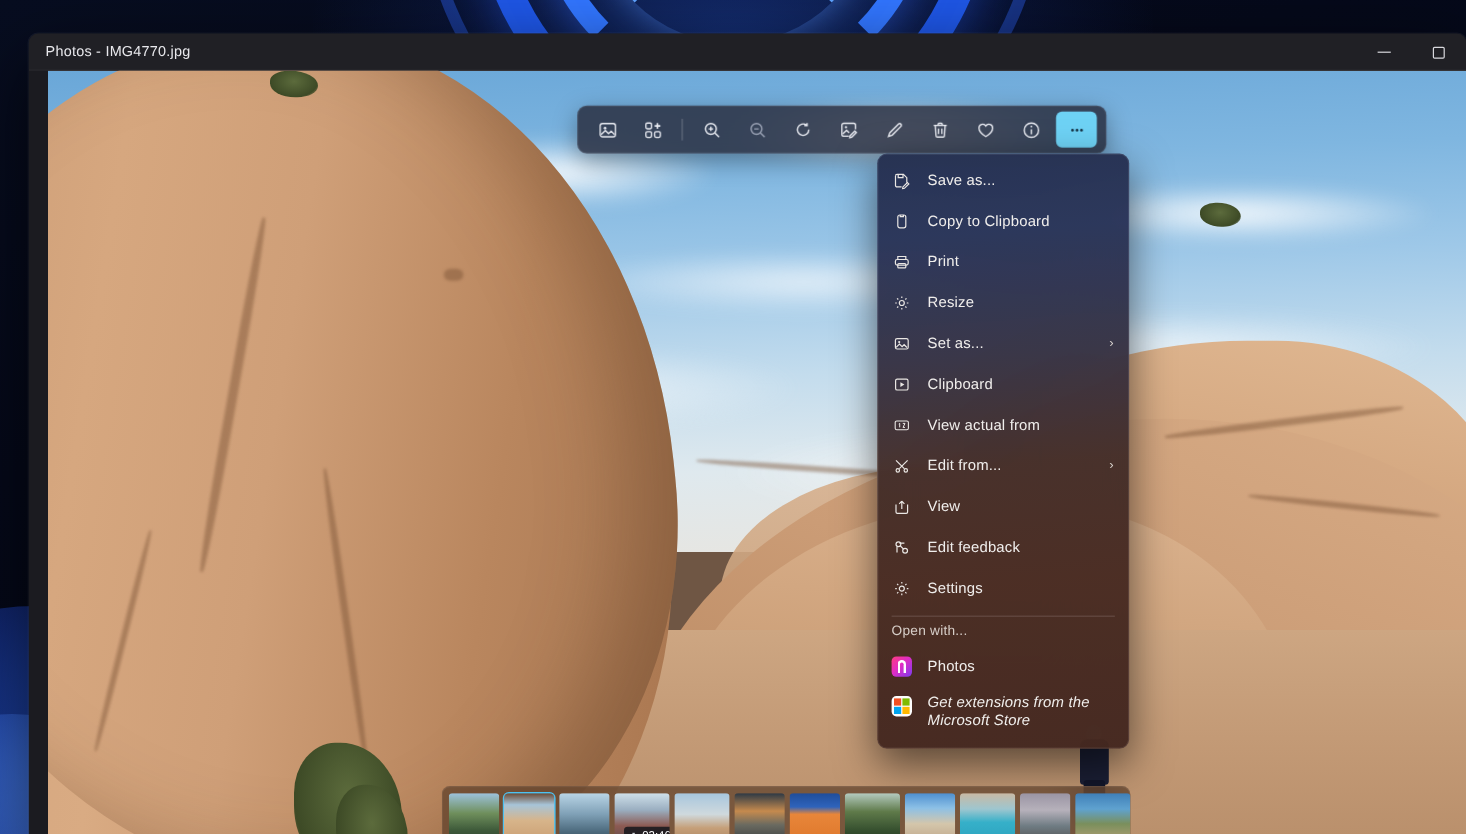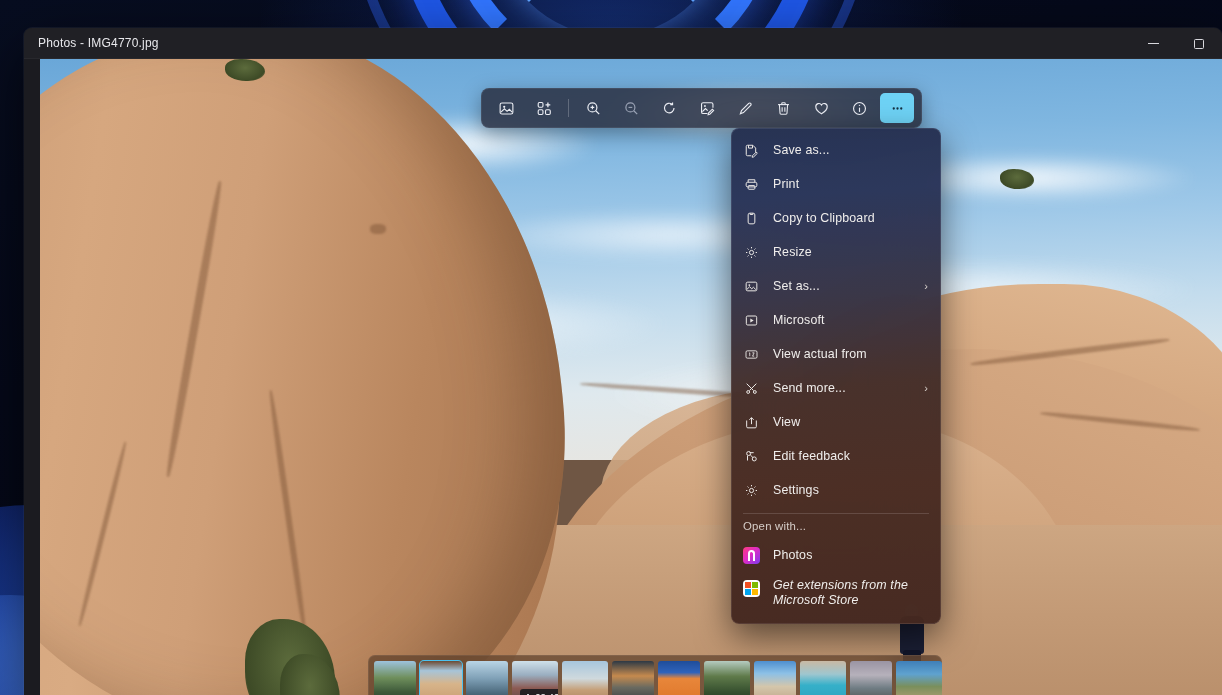--- a/index.html
+++ b/index.html
@@ -440,41 +440,41 @@
             <path d="M5.4 2.8v3.3h4.8V2.8"></path>
             <path d="M10.2 15.3l4.4-4.4 1.4 1.4-4.4 4.4-1.8.4z"></path>
           </svg>
         </span>
         <span class="mi-label">Save as...</span>
       </div>
 
       <div class="mi">
         <span class="mi-ico">
           <svg width="15" height="15" viewBox="0 0 18 18" fill="none" stroke="#eae7e4" stroke-width="1.2">
+            <rect x="5" y="2.6" width="8" height="12.8" rx="2"></rect>
+            <path d="M7.4 2.7v1.5h3.2V2.7"></path>
+          </svg>
+        </span>
+        <span class="mi-label">Copy to Clipboard</span>
+      </div>
+
+      <div class="mi">
+        <span class="mi-ico">
+          <svg width="15" height="15" viewBox="0 0 18 18" fill="none" stroke="#eae7e4" stroke-width="1.2">
             <path d="M5 6.3V3.3h8v3"></path>
             <rect x="2.6" y="6.3" width="12.8" height="5.6" rx="1.8"></rect>
             <rect x="5" y="10.3" width="8" height="4.4" rx="1"></rect>
           </svg>
         </span>
         <span class="mi-label">Print</span>
       </div>
 
       <div class="mi">
         <span class="mi-ico">
           <svg width="15" height="15" viewBox="0 0 18 18" fill="none" stroke="#eae7e4" stroke-width="1.2">
-            <rect x="5" y="2.6" width="8" height="12.8" rx="2"></rect>
-            <path d="M7.4 2.7v1.5h3.2V2.7"></path>
-          </svg>
-        </span>
-        <span class="mi-label">Copy to Clipboard</span>
-      </div>
-
-      <div class="mi">
-        <span class="mi-ico">
-          <svg width="15" height="15" viewBox="0 0 18 18" fill="none" stroke="#eae7e4" stroke-width="1.2">
             <circle cx="9" cy="9" r="2.5"></circle>
             <path d="M9 2.4v1.6M9 14v1.6M2.4 9h1.6M14 9h1.6M4.3 4.3l1.2 1.2M12.5 12.5l1.2 1.2M13.7 4.3l-1.2 1.2M5.5 12.5l-1.2 1.2"></path>
           </svg>
         </span>
         <span class="mi-label">Resize</span>
       </div>
 
       <div class="mi">
         <span class="mi-ico">
           <svg width="15" height="15" viewBox="0 0 18 18" fill="none" stroke="#eae7e4" stroke-width="1.2">
@@ -487,42 +487,42 @@
         <span class="chev">›</span>
       </div>
 
       <div class="mi">
         <span class="mi-ico">
           <svg width="15" height="15" viewBox="0 0 18 18" fill="none" stroke="#eae7e4" stroke-width="1.2">
             <rect x="2.8" y="3.6" width="12.4" height="10.8" rx="1.6"></rect>
             <path d="M7.6 6.6l4 2.4-4 2.4z" fill="#eae7e4" stroke="none"></path>
           </svg>
         </span>
-        <span class="mi-label">Microsoft</span>
+        <span class="mi-label">Clipboard</span>
       </div>
 
       <div class="mi">
         <span class="mi-ico">
           <svg width="15" height="15" viewBox="0 0 18 18" fill="none" stroke="#eae7e4" stroke-width="1.1">
             <rect x="2.4" y="4.6" width="13.2" height="8.8" rx="1.6"></rect>
             <path d="M6 7.6l.9-.6v4M10 7h2.2l-2 4h2" stroke-width="1"></path>
           </svg>
         </span>
         <span class="mi-label">View actual from</span>
       </div>
 
       <div class="mi">
         <span class="mi-ico">
           <svg width="15" height="15" viewBox="0 0 18 18" fill="none" stroke="#eae7e4" stroke-width="1.2">
             <path d="M3.2 3.2l8.3 8.3M14.8 3.2l-8.3 8.3"></path>
             <circle cx="5" cy="13.2" r="1.7"></circle>
             <circle cx="13" cy="13.2" r="1.7"></circle>
           </svg>
         </span>
-        <span class="mi-label">Send more...</span>
+        <span class="mi-label">Edit from...</span>
         <span class="chev">›</span>
       </div>
 
       <div class="mi">
         <span class="mi-ico">
           <svg width="15" height="15" viewBox="0 0 18 18" fill="none" stroke="#eae7e4" stroke-width="1.2">
             <path d="M3.2 6.6V14a1.4 1.4 0 0 0 1.4 1.4h8.8A1.4 1.4 0 0 0 14.8 14V6.6"></path>
             <path d="M9 11V3.2M9 3.2L6.4 5.8M9 3.2l2.6 2.6"></path>
           </svg>
         </span>

